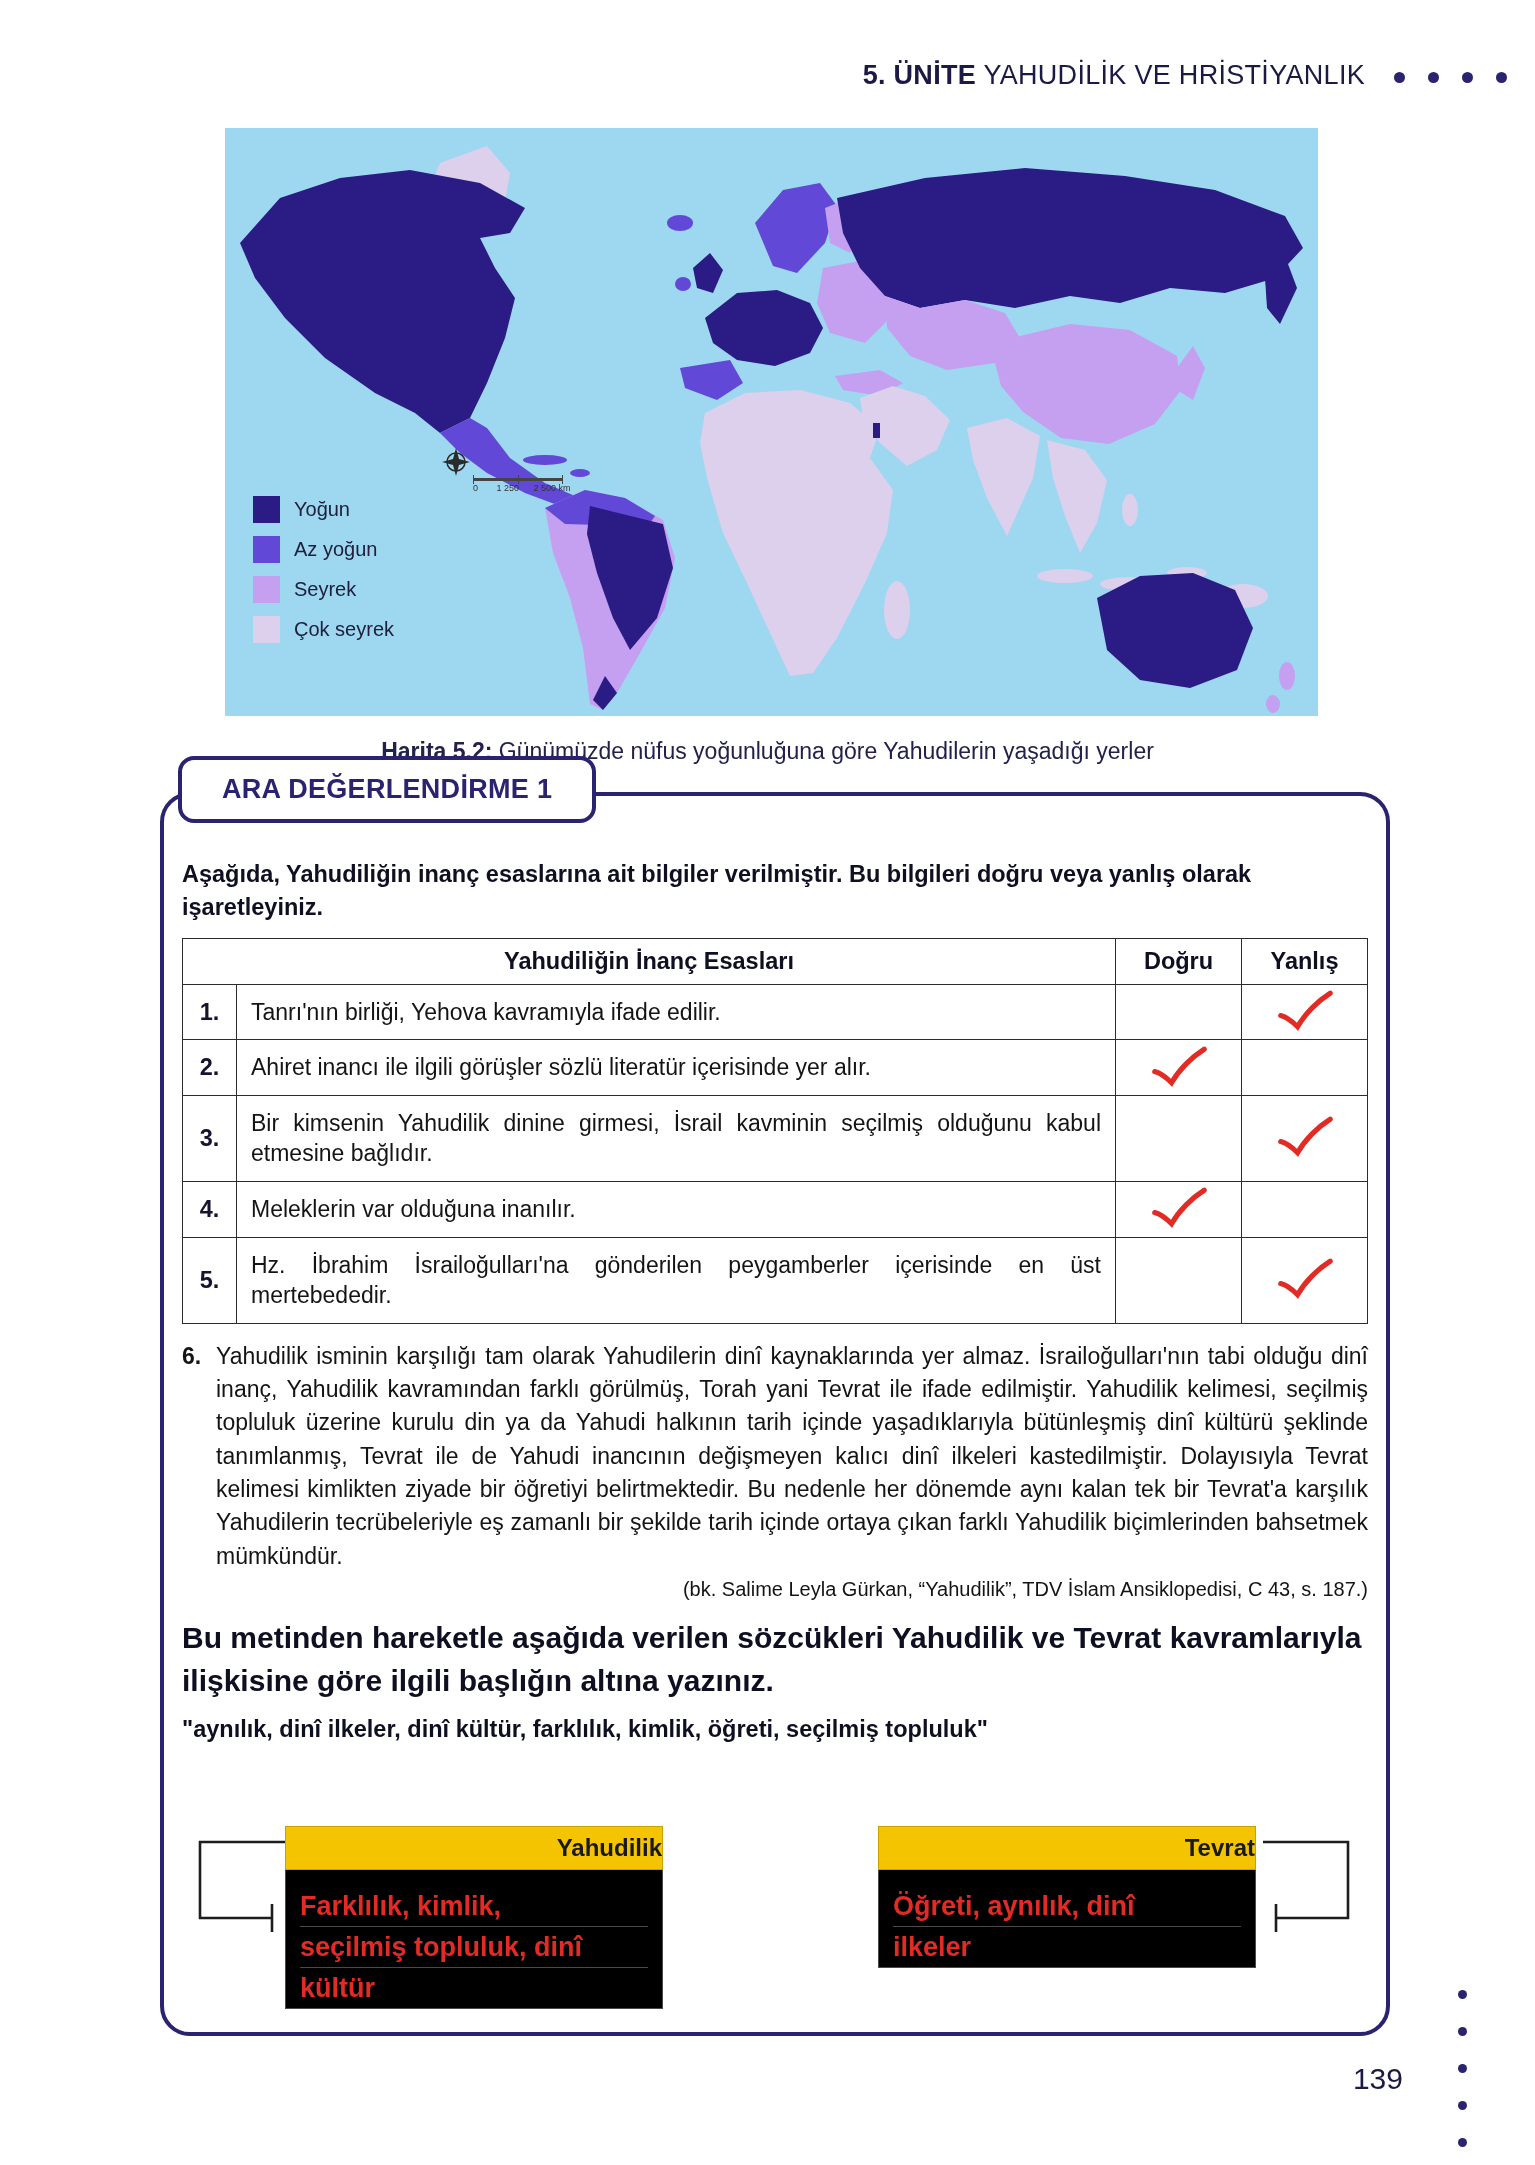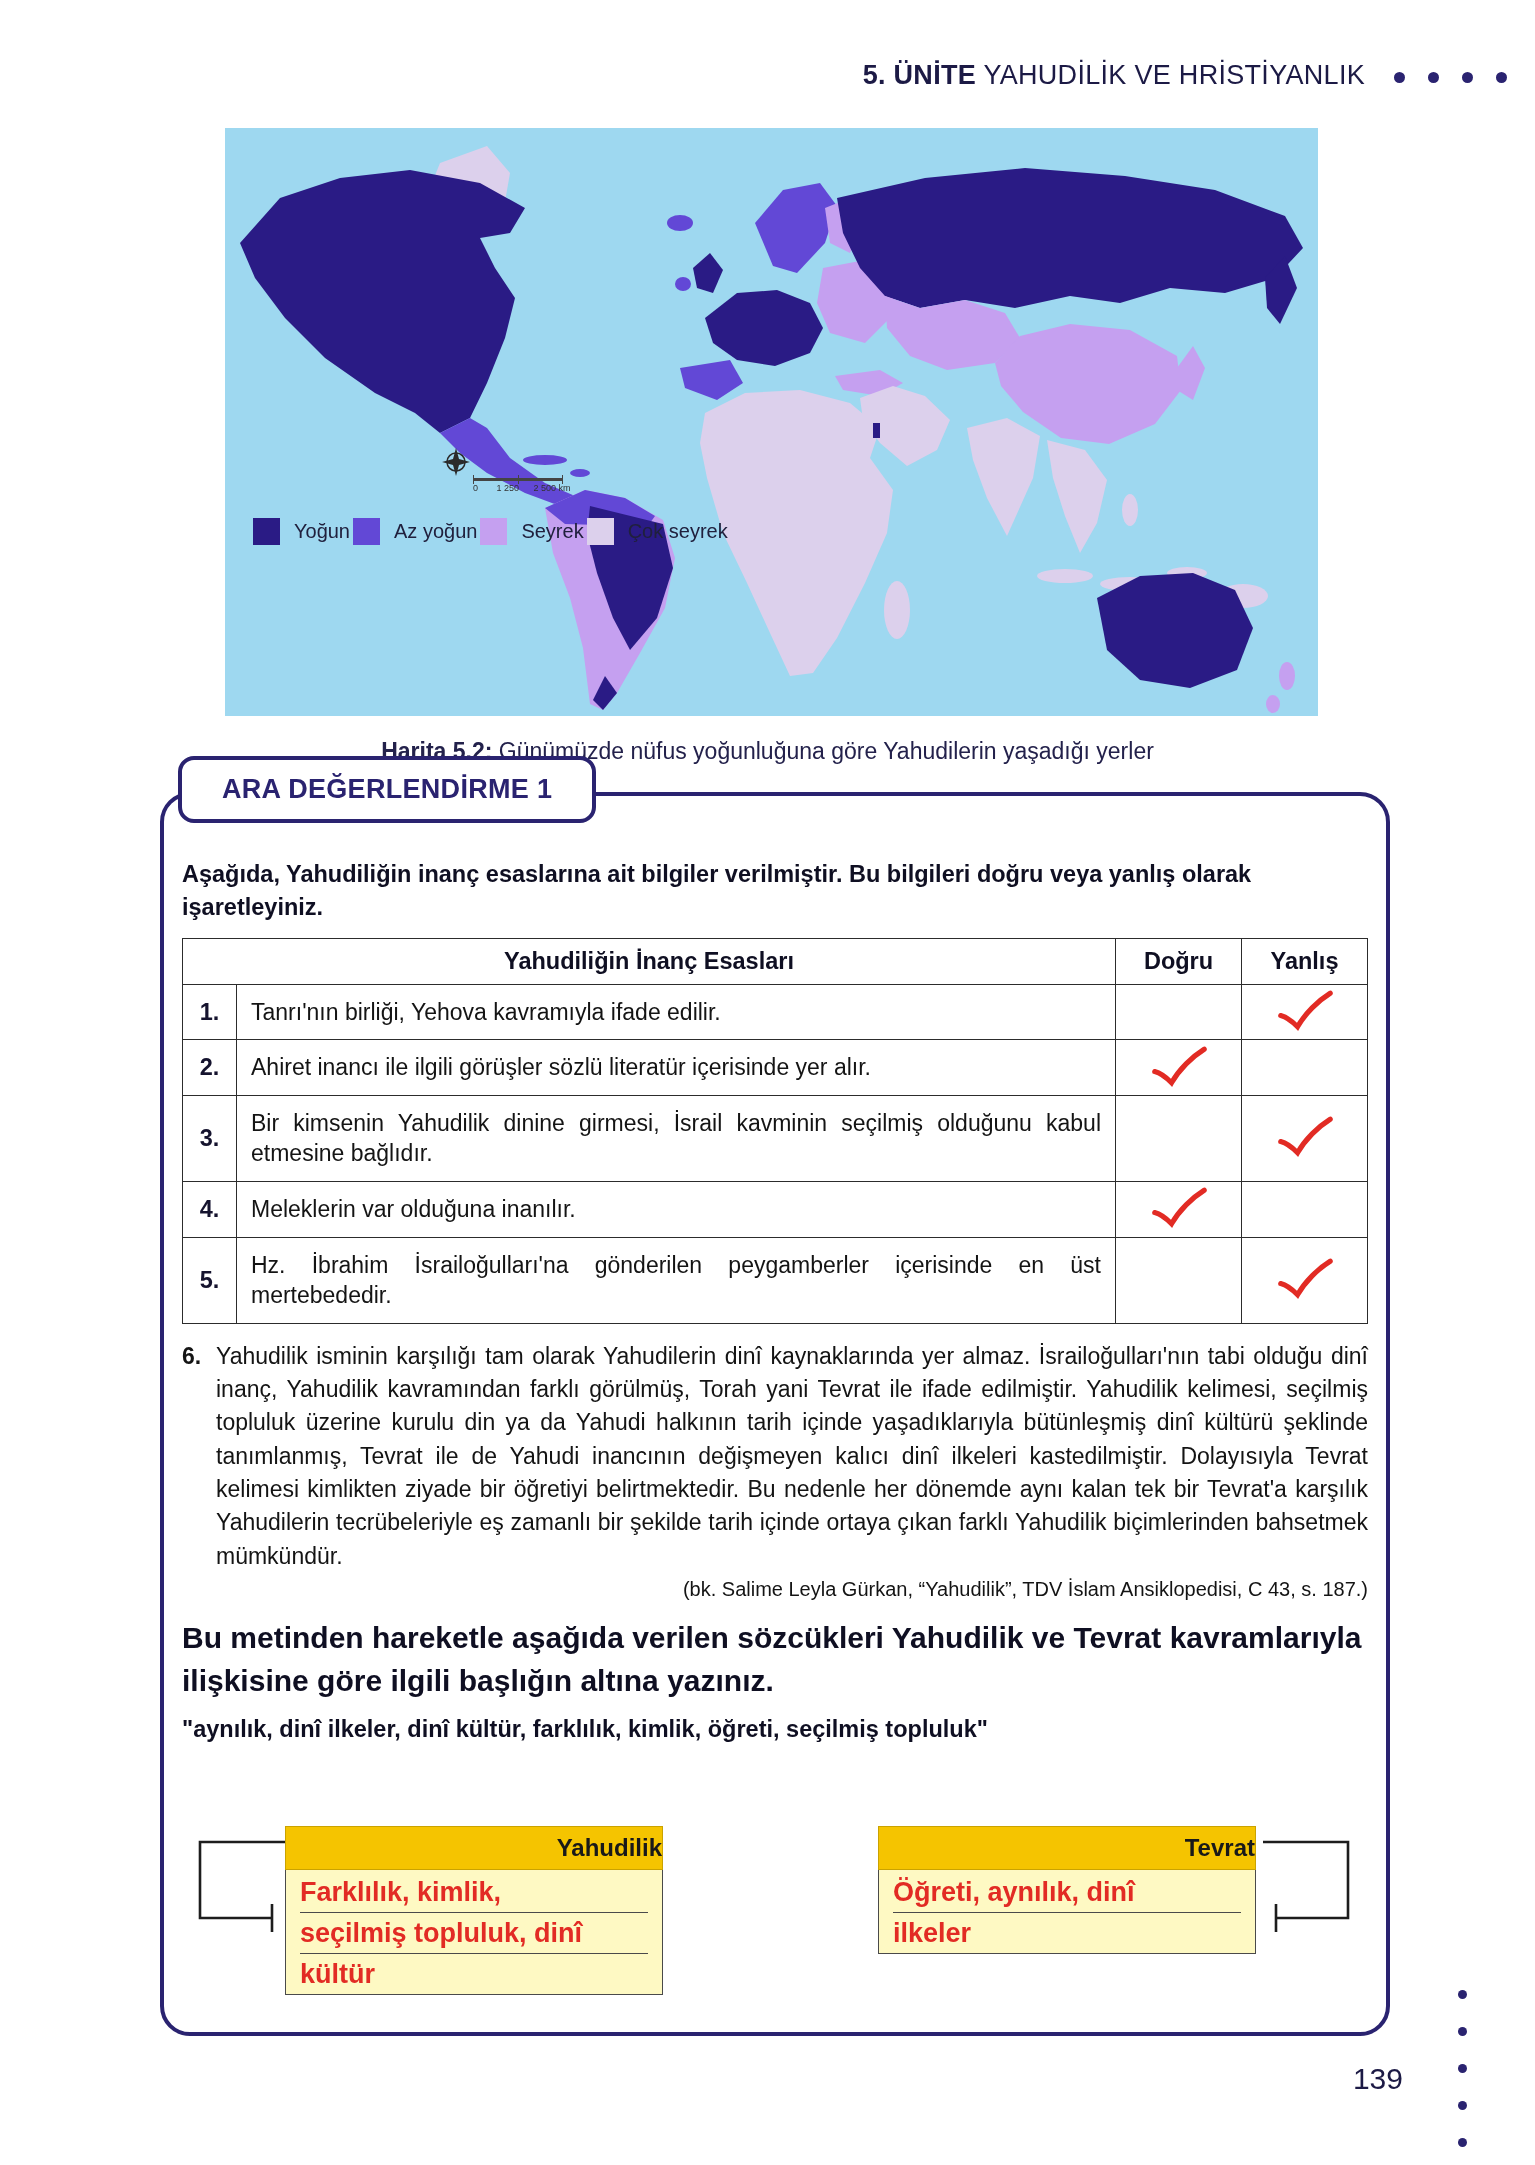--- a/index.html
+++ b/index.html
@@ -15,21 +15,21 @@
   .hdr{position:absolute;top:60px;right:170px;font-size:27px;letter-spacing:.3px;white-space:nowrap;color:#1c1a45}
   .hdr .b{font-weight:bold}
   .hdr-dots{position:absolute;top:72px;right:28px;display:flex;gap:23px}
   .hdr-dots i{width:11px;height:11px;border-radius:50%;background:var(--accent);display:block}
 
   
   .map-wrap{position:absolute;left:225px;top:128px;width:1093px;height:588px;background:var(--c-ocean)}
   .map-wrap svg{display:block}
   .f-ocean{fill:var(--c-ocean)} .f-yogun{fill:var(--c-yogun)} .f-az{fill:var(--c-az)}
   .f-seyrek{fill:var(--c-seyrek)} .f-cok{fill:var(--c-cok)}
-  .legend{position:absolute;left:28px;top:390px;display:flex;flex-direction:row;gap:3px}
+  .legend{position:absolute;left:28px;top:368px;display:flex;flex-direction:column;gap:13px}
   .legend-item{display:flex;align-items:center;gap:14px}
   .legend-item .sw{width:27px;height:27px;flex:0 0 27px}
   .legend-item .lb{font-size:20px;color:#20203d}
   .scalebar{position:absolute;left:248px;top:350px;font-size:9px;color:#333}
   .scalebar .bar{width:90px;height:3px;background:#444;margin-bottom:2px;position:relative}
   .scalebar .bar i{position:absolute;top:-3px;width:1px;height:9px;background:#444;display:block}
 
   .caption{position:absolute;left:0;top:738px;width:1535px;text-align:center;font-size:23px;color:#23214b}
   .caption .b{font-weight:bold}
 
@@ -54,21 +54,21 @@
   .item6 .no{font-weight:bold;flex:0 0 34px}
   .item6 .body{flex:1;text-align:justify}
   .citation{margin-top:5px;text-align:right;font-size:20px;color:#141414}
   .task{margin-top:16px;font-weight:bold;font-size:30px;line-height:1.42;color:#0f0f22}
   .words{margin-top:14px;font-weight:bold;font-size:23.5px;color:#0f0f22}
 
   
   .ans-col{position:absolute;width:378px}
   .ans-col .ans-head{background:var(--yellow);text-align:right;font-weight:bold;font-size:24px;
                      color:#191919;padding:7px 0;border:1px solid #caa200}
-  .ans-col .ans-box{border:1.6px solid #4a4a4a;border-top:none;background:#fef9c3;padding:2px 14px 0}
+  .ans-col .ans-box{border:1.6px solid #4a4a4a;border-top:none;background:#000000;padding:16px 14px 0}
   .ans-line{border-bottom:1.6px solid #4a4a4a;font-weight:bold;font-size:27px;line-height:40px;color:var(--red);
             font-family:"Liberation Sans",sans-serif}
   .ans-line:last-child{border-bottom:none}
   .ans-yahudilik{left:285px;top:1826px}
   .ans-tevrat{left:878px;top:1826px}
   .connector{position:absolute}
   .conn-left{left:192px;top:1838px}
   .conn-right{left:1256px;top:1838px}
 
   .page-num{position:absolute;right:132px;top:2062px;font-size:30px;color:#1c1a45}

